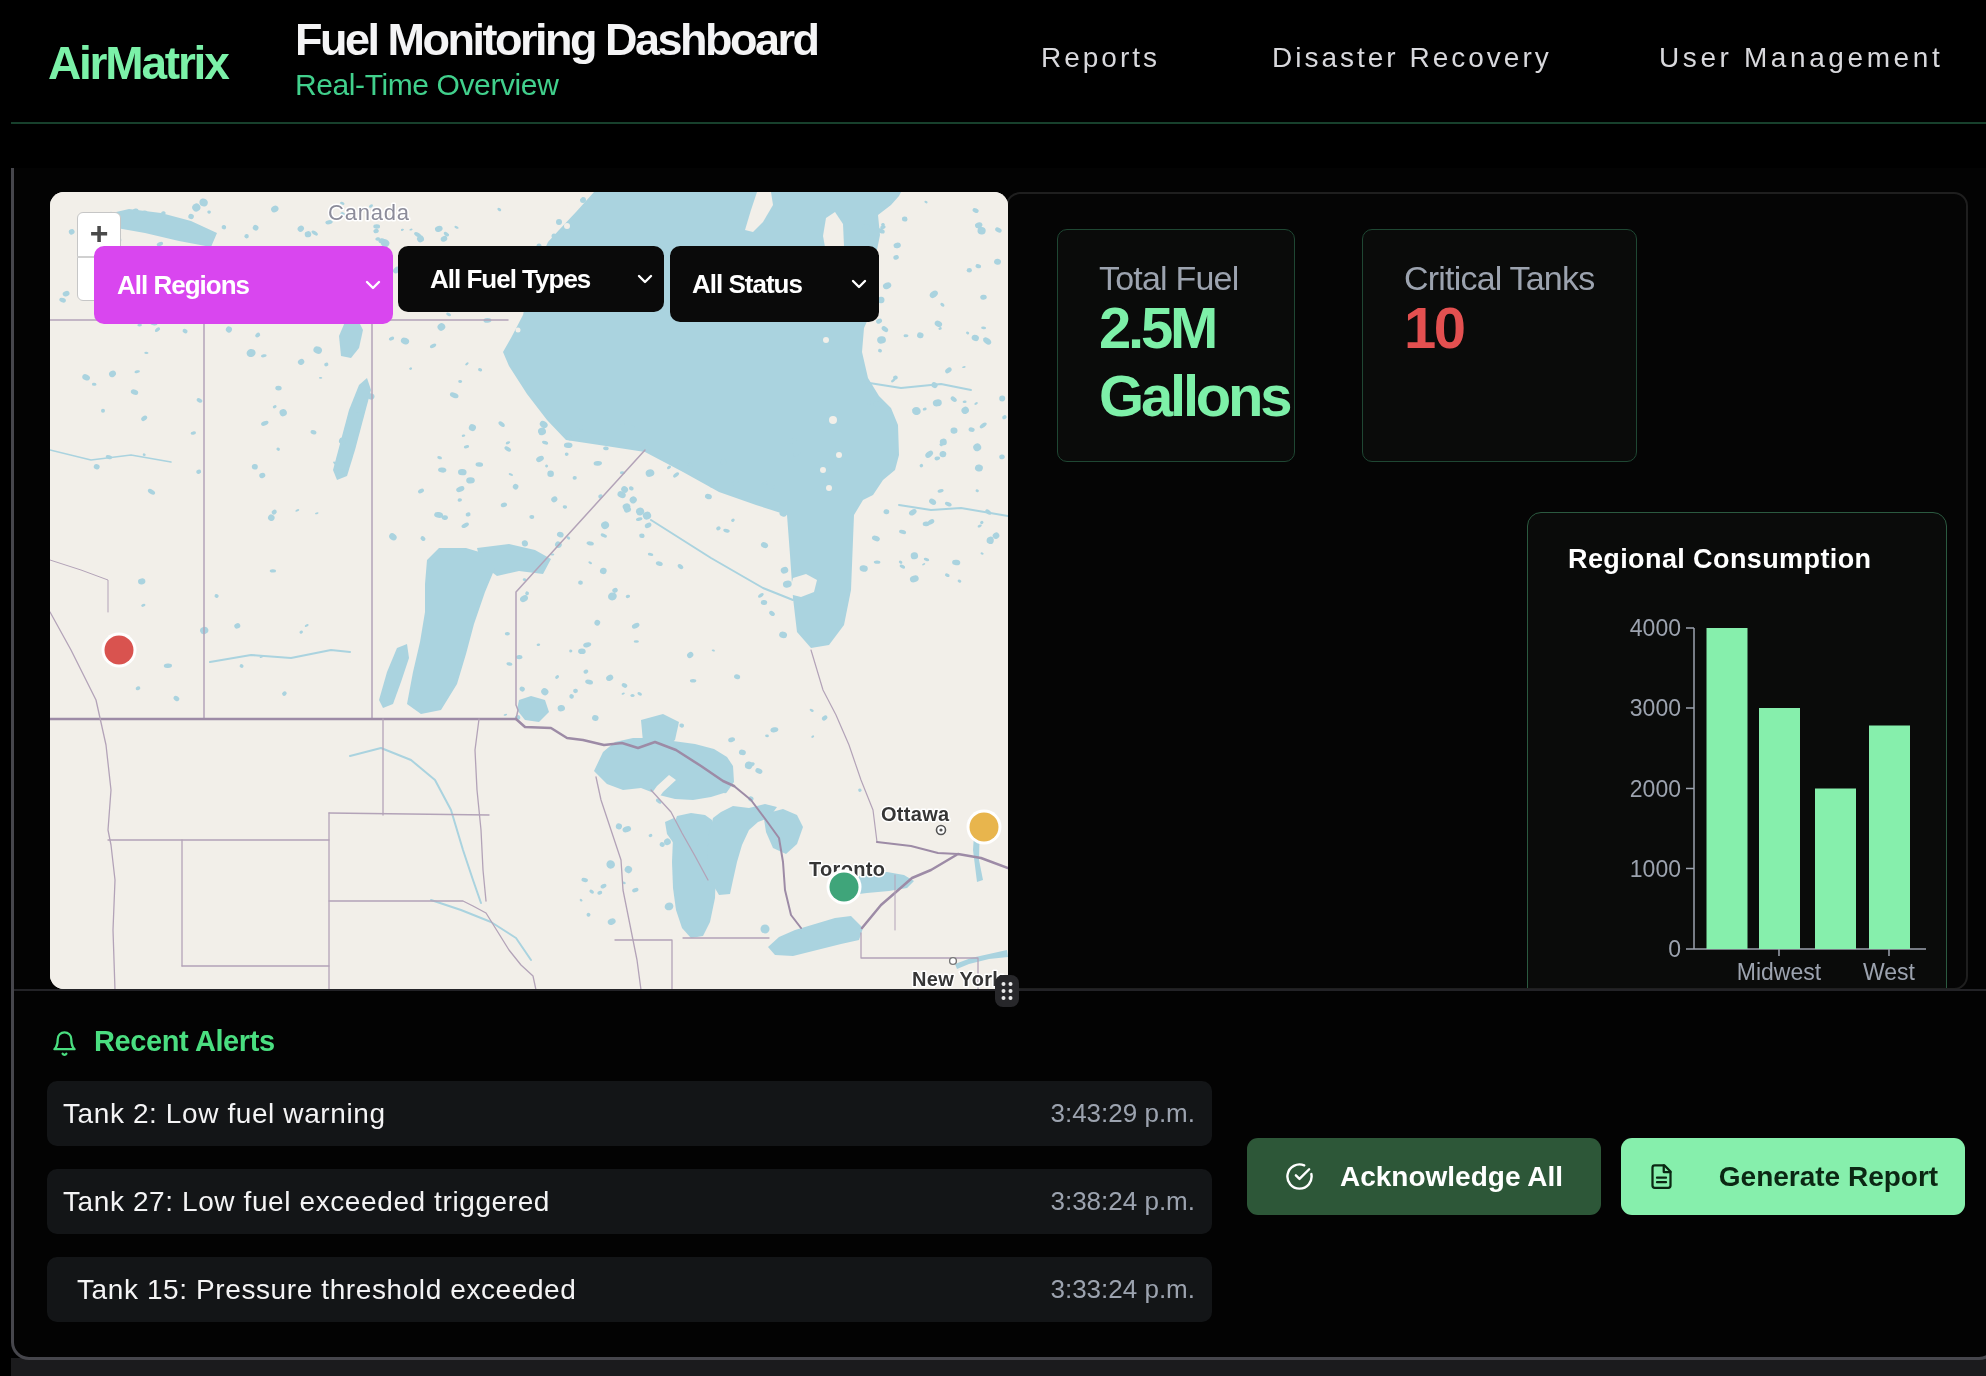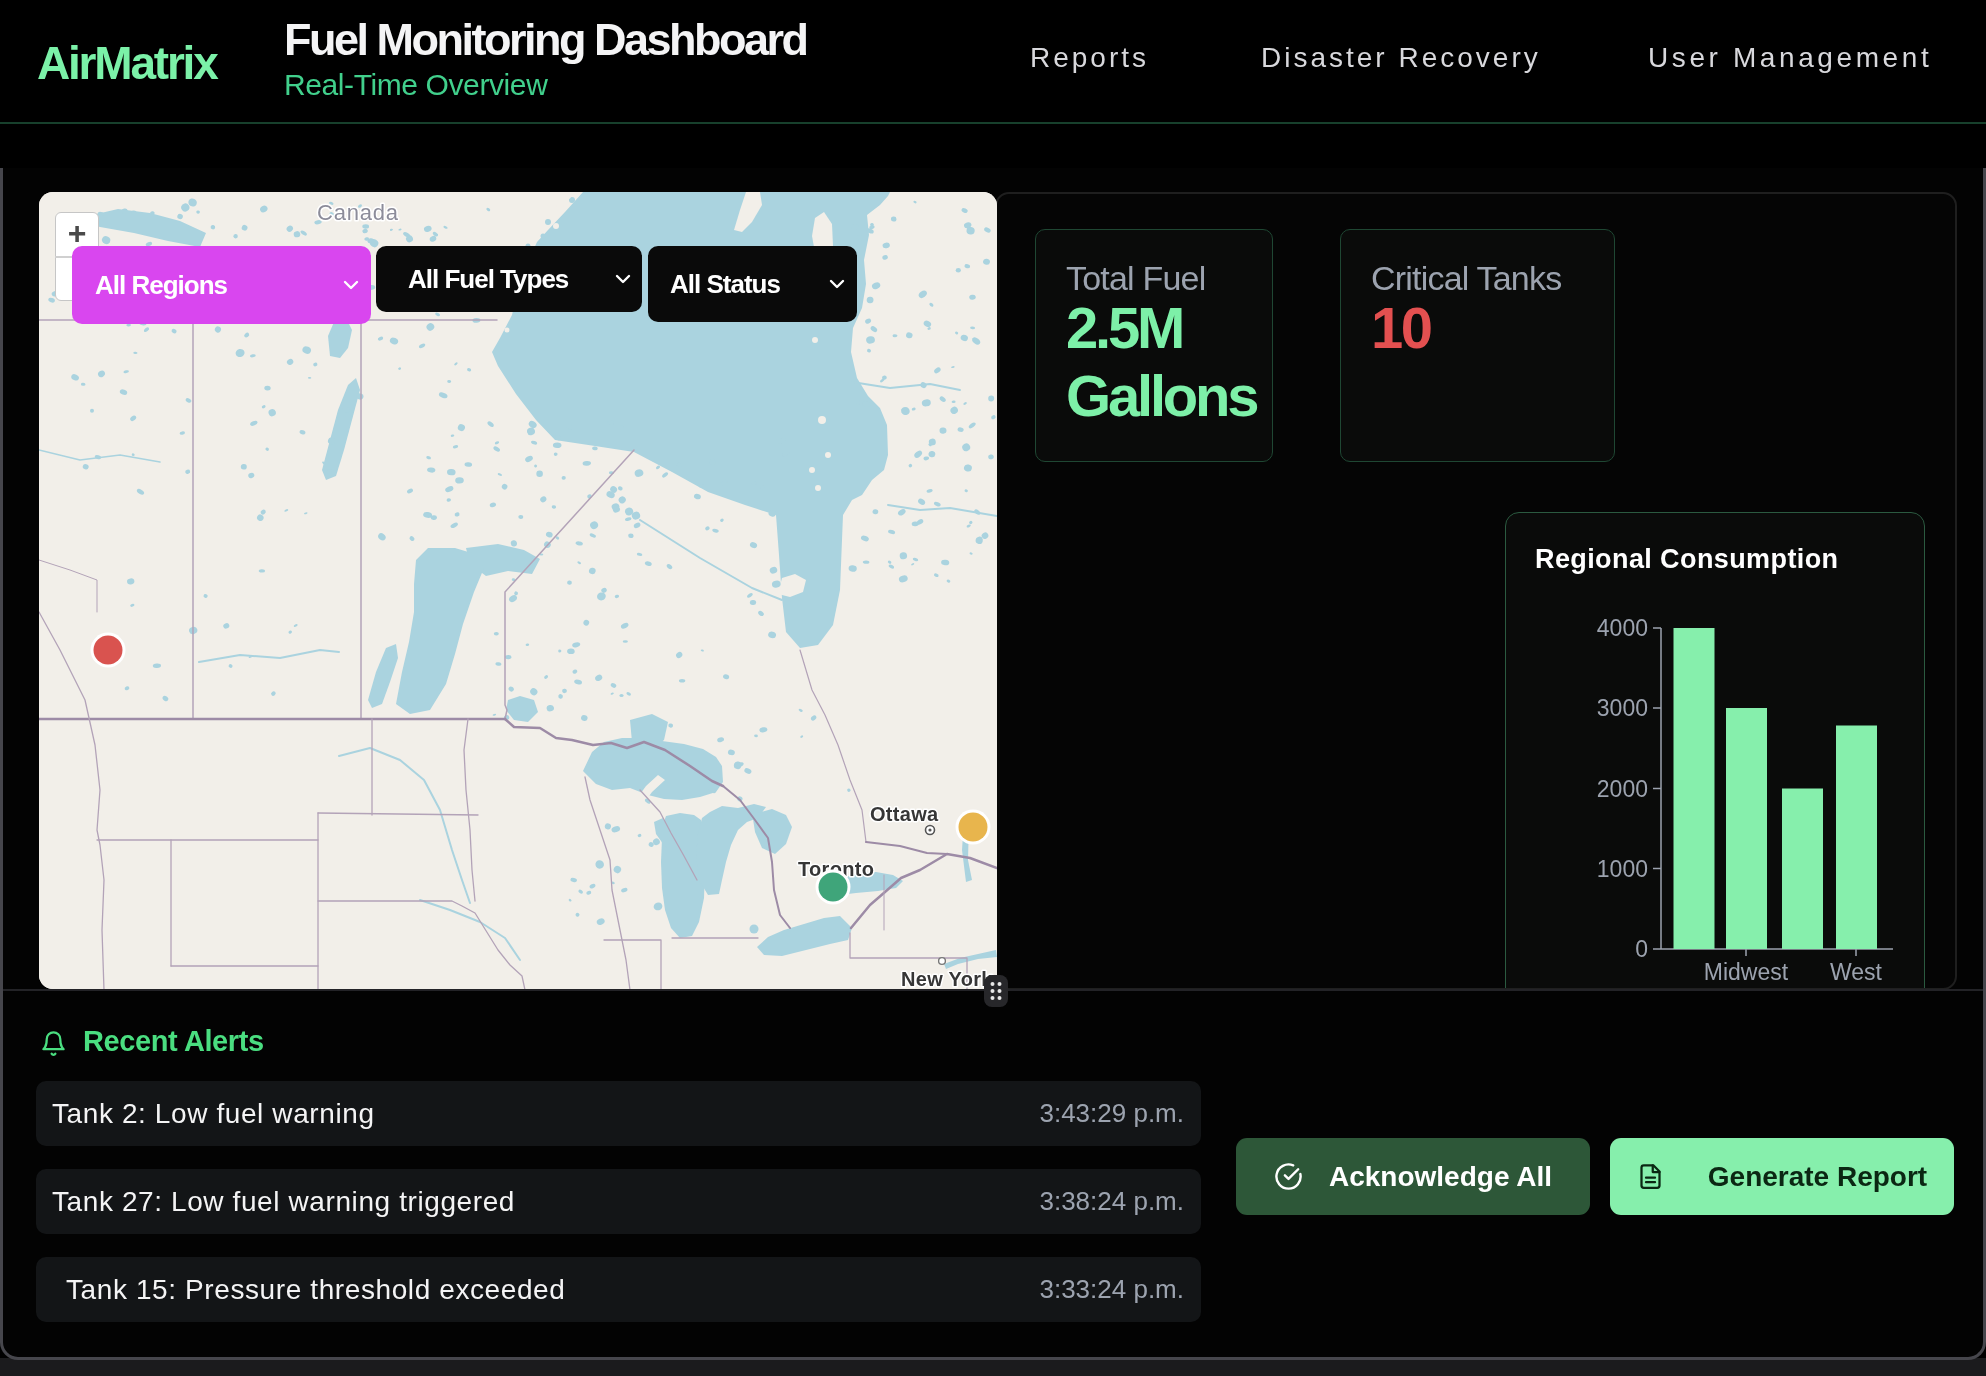--- a/index.html
+++ b/index.html
@@ -1,16 +1,16 @@
 <!DOCTYPE html>
 <html><head><meta charset="utf-8"><style>
 * { margin:0; padding:0; box-sizing:border-box; }
 html,body { width:1986px; height:1376px; background:#000; font-family:"Liberation Sans",sans-serif;
   overflow:hidden; position:relative; -webkit-font-smoothing:antialiased; }
-.abs { position:absolute; }
+.abs { position:absolute;margin-left:11px; }
 </style></head>
 <body>
 
 <div class="abs" style="left:0;top:1358px;width:1986px;height:18px;background:#1b1b1d"></div>
 
 <div class="abs" style="left:0;top:168px;width:1986px;height:1192px;background:#030303;border:3px solid #46464c;border-top:none;border-radius:0 0 18px 18px"></div>
 
 <div class="abs" style="left:37px;top:36px;font-size:46px;font-weight:bold;color:#7bf1a8;letter-spacing:-2.2px">AirMatrix</div>
 <div class="abs" style="left:284px;top:14px;font-size:45px;font-weight:bold;color:#f4f4f5;letter-spacing:-2.5px">Fuel Monitoring Dashboard</div>
 <div class="abs" style="left:284px;top:68px;font-size:30px;color:#41d08c;letter-spacing:-0.4px">Real-Time Overview</div>
@@ -593,21 +593,21 @@
       <path d="M6 8a6 6 0 0 1 12 0c0 7 3 9 3 9H3s3-2 3-9"></path>
       <path d="M10.3 21a1.94 1.94 0 0 0 3.4 0"></path>
     </svg></div>
 <div class="abs" style="left:83px;top:1025px;font-size:29px;font-weight:bold;color:#4ade80;letter-spacing:-0.4px">Recent Alerts</div>
 
 <div class="abs" style="left:36px;top:1081px;width:1165px;height:65px;background:#131517;border-radius:10px;display:flex;align-items:center;justify-content:space-between;padding:0 17px 0 16px">
   <span style="font-size:28px;color:#f4f4f5;letter-spacing:0.6px">Tank 2: Low fuel warning</span>
   <span style="font-size:26px;color:#9ca3af">3:43:29 p.m.</span>
 </div>
 <div class="abs" style="left:36px;top:1169px;width:1165px;height:65px;background:#131517;border-radius:10px;display:flex;align-items:center;justify-content:space-between;padding:0 17px 0 16px">
-  <span style="font-size:28px;color:#f4f4f5;letter-spacing:0.6px">Tank 27: Low fuel warning triggered</span>
+  <span style="font-size:28px;color:#f4f4f5;letter-spacing:0.6px">Tank 27: Low fuel exceeded triggered</span>
   <span style="font-size:26px;color:#9ca3af">3:38:24 p.m.</span>
 </div>
 <div class="abs" style="left:36px;top:1257px;width:1165px;height:65px;background:#131517;border-radius:10px;display:flex;align-items:center;justify-content:space-between;padding:0 17px 0 30px">
   <span style="font-size:28px;color:#f4f4f5;letter-spacing:0.6px">Tank 15: Pressure threshold exceeded</span>
   <span style="font-size:26px;color:#9ca3af">3:33:24 p.m.</span>
 </div>
 
 <div class="abs" style="left:1236px;top:1138px;width:354px;height:77px;background:#2d5738;border-radius:11px;display:flex;align-items:center;justify-content:center;gap:26px">
   <svg width="29" height="29" viewBox="0 0 24 24" fill="none" stroke="#fff" stroke-width="2" stroke-linecap="round" stroke-linejoin="round">
       <path d="M21.8 10a10 10 0 1 1-5.9-7.2"></path>

